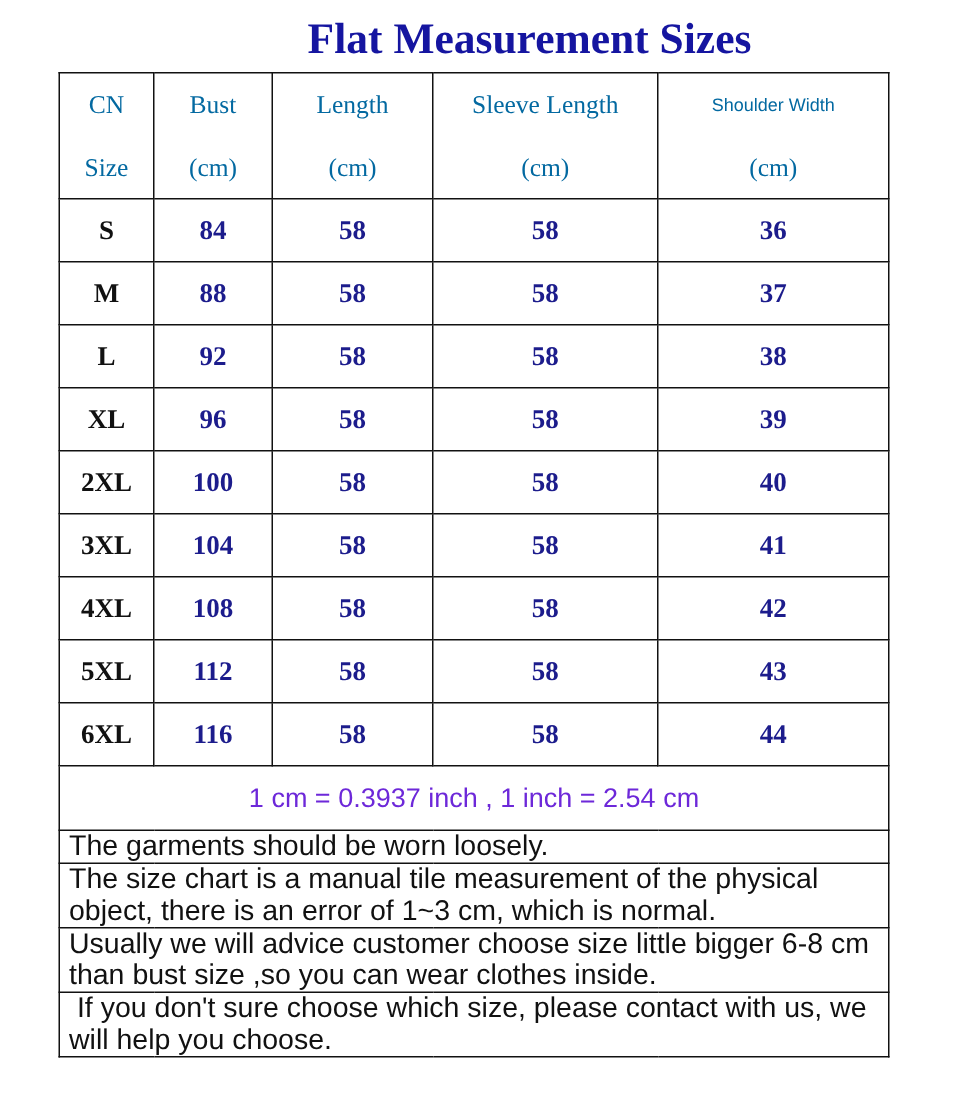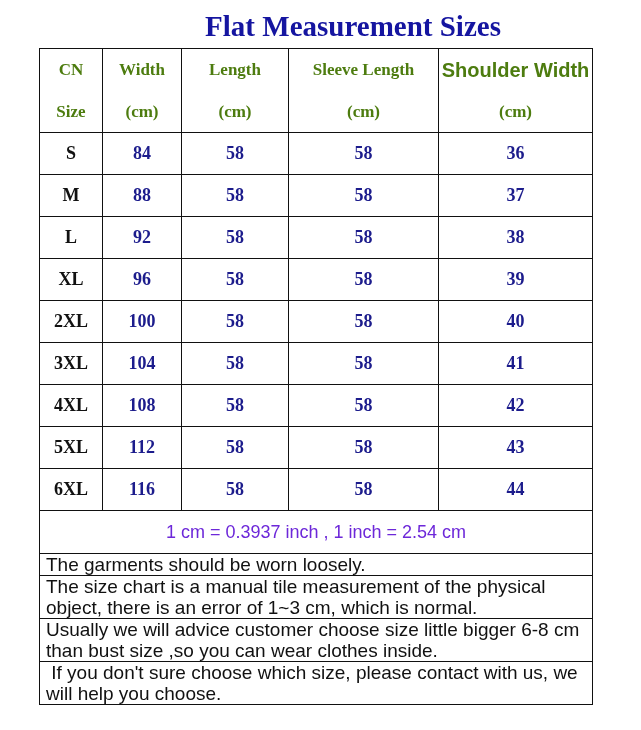--- a/index.html
+++ b/index.html
@@ -36,36 +36,36 @@
     }
     table.size-table td {
       border: 1.5px solid #111;
       padding: 0;
       text-align: center;
       vertical-align: middle;
     }
     .hdr-cell {
       height: 83px;
       font-family: "Liberation Serif", serif;
-      font-weight: bold;
+      font-weight: normal;
       font-size: 17px;
-      color: #4d7c0f;
+      color: #0369a1;
     }
     .hdr-cell .line1 {
       display: block;
       line-height: 20px;
       margin-bottom: 22px;
     }
     .hdr-cell .line2 {
       display: block;
       line-height: 20px;
     }
     .hdr-cell.sans .line1 {
       font-family: "Liberation Sans", sans-serif;
-      font-size: 20px;
+      font-size: 12px;
     }
     .size-cell {
       height: 41px;
       font-family: "Liberation Serif", serif;
       font-weight: bold;
       font-size: 18px;
       color: #111;
     }
     .val-cell {
       height: 41px;
@@ -112,21 +112,21 @@
     <col style="width:150px">
     <col style="width:154px">
   </colgroup>
   <tbody>
     <tr>
       <td class="hdr-cell">
         <span class="line1">CN</span>
         <span class="line2">Size</span>
       </td>
       <td class="hdr-cell">
-        <span class="line1">Width</span>
+        <span class="line1">Bust</span>
         <span class="line2">(cm)</span>
       </td>
       <td class="hdr-cell">
         <span class="line1">Length</span>
         <span class="line2">(cm)</span>
       </td>
       <td class="hdr-cell">
         <span class="line1">Sleeve Length</span>
         <span class="line2">(cm)</span>
       </td>

